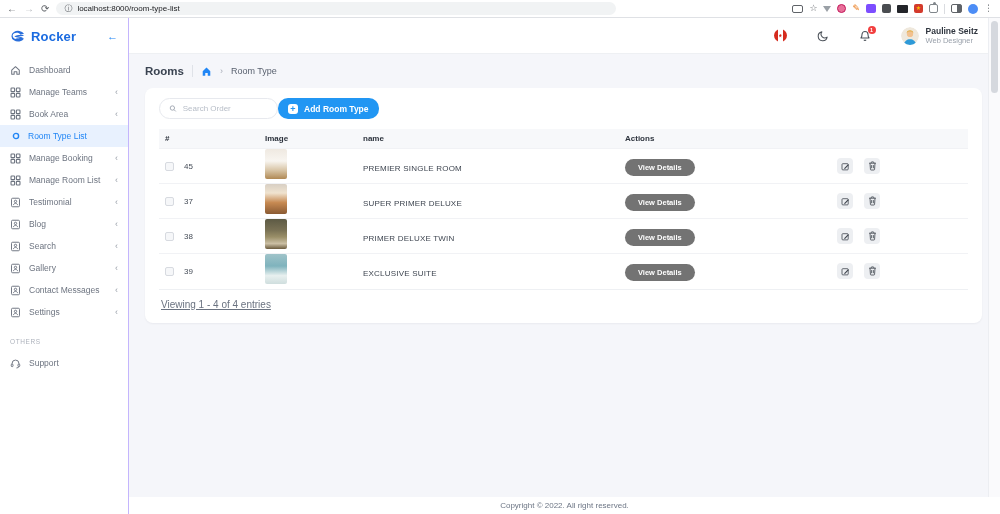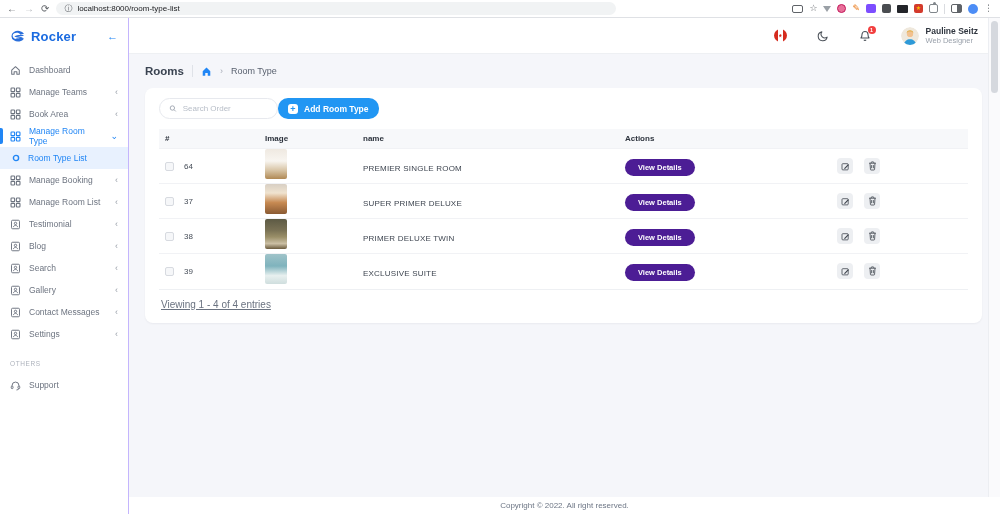--- a/index.html
+++ b/index.html
@@ -97,21 +97,21 @@
   td { padding:0 6px; border-top:1px solid #f1f2f5; height:35px; vertical-align:middle; }
   .cell-id { display:flex; align-items:center; gap:10px; }
   .checkbox { width:9px; height:9px; border:1px solid #d7dae0; border-radius:2px; background:#f6f7f9; cursor:pointer; flex:none; }
   .row-id { font-size:8px; color:#454c57; }
   .thumb { width:22px; height:30px; border-radius:2px; }
   .thumb-0 { background:linear-gradient(180deg,#efe9e1 0%,#f8f5f0 40%,#d9c6a8 70%,#b08954 100%); }
   .thumb-1 { background:linear-gradient(180deg,#d8cfc4 0%,#f0e3cf 30%,#c78a52 62%,#8a5a33 100%); }
   .thumb-2 { background:linear-gradient(180deg,#5d5a44 0%,#7a7255 38%,#9a8f68 60%,#cbbfa4 82%,#6b5b3e 100%); }
   .thumb-3 { background:linear-gradient(180deg,#9fc3c9 0%,#7fb3bd 40%,#e8f0ef 72%,#cfdede 100%); }
   .room-name { font-size:8px; color:#3e4550; letter-spacing:.2px; }
-  .view-btn { background:#4c1d95; color:#fff; font-size:7.5px; font-weight:bold; border:none;
+  .view-btn { background:#737373; color:#fff; font-size:7.5px; font-weight:bold; border:none;
               border-radius:9px; padding:4px 13px; cursor:pointer; font-family:"Liberation Sans", sans-serif; }
   .icon-btns { display:flex; gap:11px; }
   .icon-btn { width:16px; height:16px; background:#edeff2; border-radius:4px; display:flex; align-items:center;
               justify-content:center; border:none; cursor:pointer; color:#3f454e; }
   .summary-row { border-top:1px solid #eef0f3; padding:9px 2px 13px; font-size:10px; color:#6a7280;text-decoration:underline; }
 
   .footer { margin-top:auto; background:#fff; height:17px; flex:none; display:flex; align-items:center;
             justify-content:center; font-size:8px; color:#6d7685; }
 
   .scrollbar { position:absolute; right:0; top:0; bottom:17px; width:12px; background:#fafafc;
@@ -201,30 +201,20 @@
       </div>
       <div class="menu-item">
         <svg width="11" height="11" viewBox="0 0 16 16" fill="none" stroke="currentColor" stroke-width="1.6">
             <rect x="1.5" y="1.5" width="5.2" height="5.2" rx="1"></rect>
             <rect x="9.3" y="1.5" width="5.2" height="5.2" rx="1"></rect>
             <rect x="1.5" y="9.3" width="5.2" height="5.2" rx="1"></rect>
             <rect x="9.3" y="9.3" width="5.2" height="5.2" rx="1"></rect>
           </svg>
         <span>Book Area</span>
         <span class="chev">‹</span>
-      </div>
-      <div class="menu-item active">
-        <svg width="11" height="11" viewBox="0 0 16 16" fill="none" stroke="currentColor" stroke-width="1.6">
-            <rect x="1.5" y="1.5" width="5.2" height="5.2" rx="1"></rect>
-            <rect x="9.3" y="1.5" width="5.2" height="5.2" rx="1"></rect>
-            <rect x="1.5" y="9.3" width="5.2" height="5.2" rx="1"></rect>
-            <rect x="9.3" y="9.3" width="5.2" height="5.2" rx="1"></rect>
-          </svg>
-        <span>Manage Room Type</span>
-        <span class="chev">⌄</span>
       </div>
       <div class="menu-item subactive">
         <svg width="8" height="8" viewBox="0 0 8 8" fill="none" stroke="currentColor" stroke-width="1.4" style="margin-left:2px">
             <circle cx="4" cy="4" r="2.6"></circle>
           </svg>
         <span>Room Type List</span>
       </div>
       <div class="menu-item">
         <svg width="11" height="11" viewBox="0 0 16 16" fill="none" stroke="currentColor" stroke-width="1.6">
             <rect x="1.5" y="1.5" width="5.2" height="5.2" rx="1"></rect>
@@ -386,21 +376,21 @@
               <th>name</th>
               <th>Actions</th>
               <th></th>
             </tr>
           </thead>
           <tbody>
             <tr>
               <td>
                   <span class="cell-id">
                     <span class="checkbox"></span>
-                    <span class="row-id">64</span>
+                    <span class="row-id">45</span>
                   </span>
                 </td>
               <td><span class="thumb thumb-0" style="display:inline-block"></span></td>
               <td><span class="room-name">PREMIER SINGLE ROOM</span></td>
               <td><button class="view-btn">View Details</button></td>
               <td>
                 <span class="icon-btns">
                   <button class="icon-btn">
                       <svg width="9" height="9" viewBox="0 0 16 16" fill="none" stroke="currentColor" stroke-width="1.4">
                         <rect x="1.8" y="3" width="11" height="11" rx="1.5"></rect>

